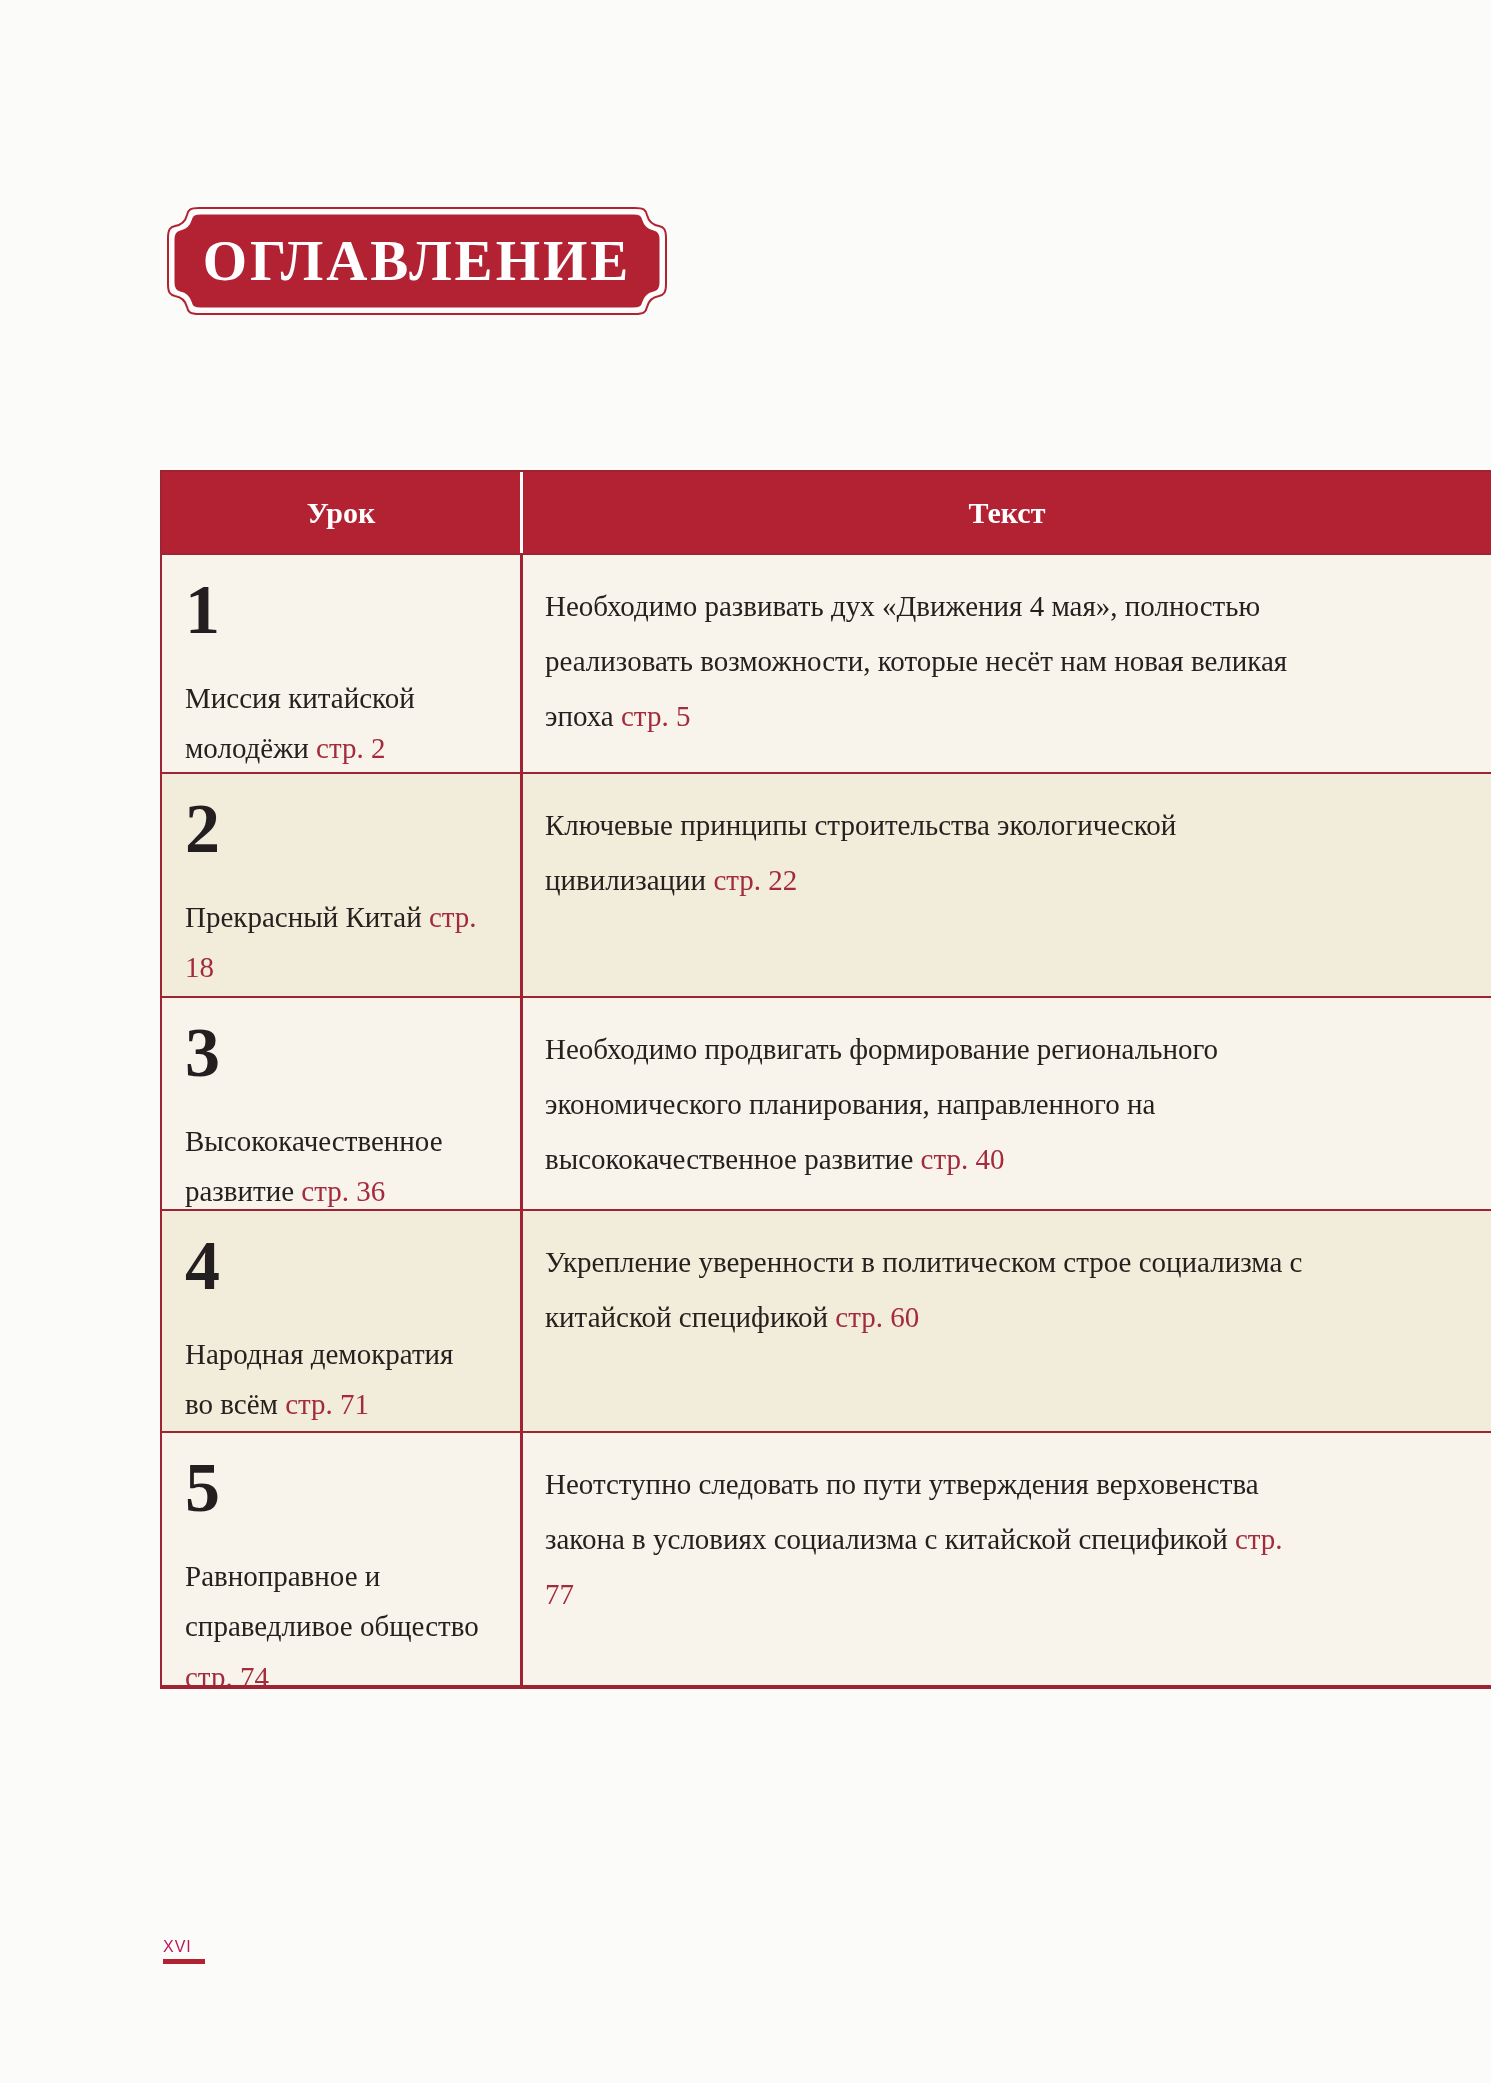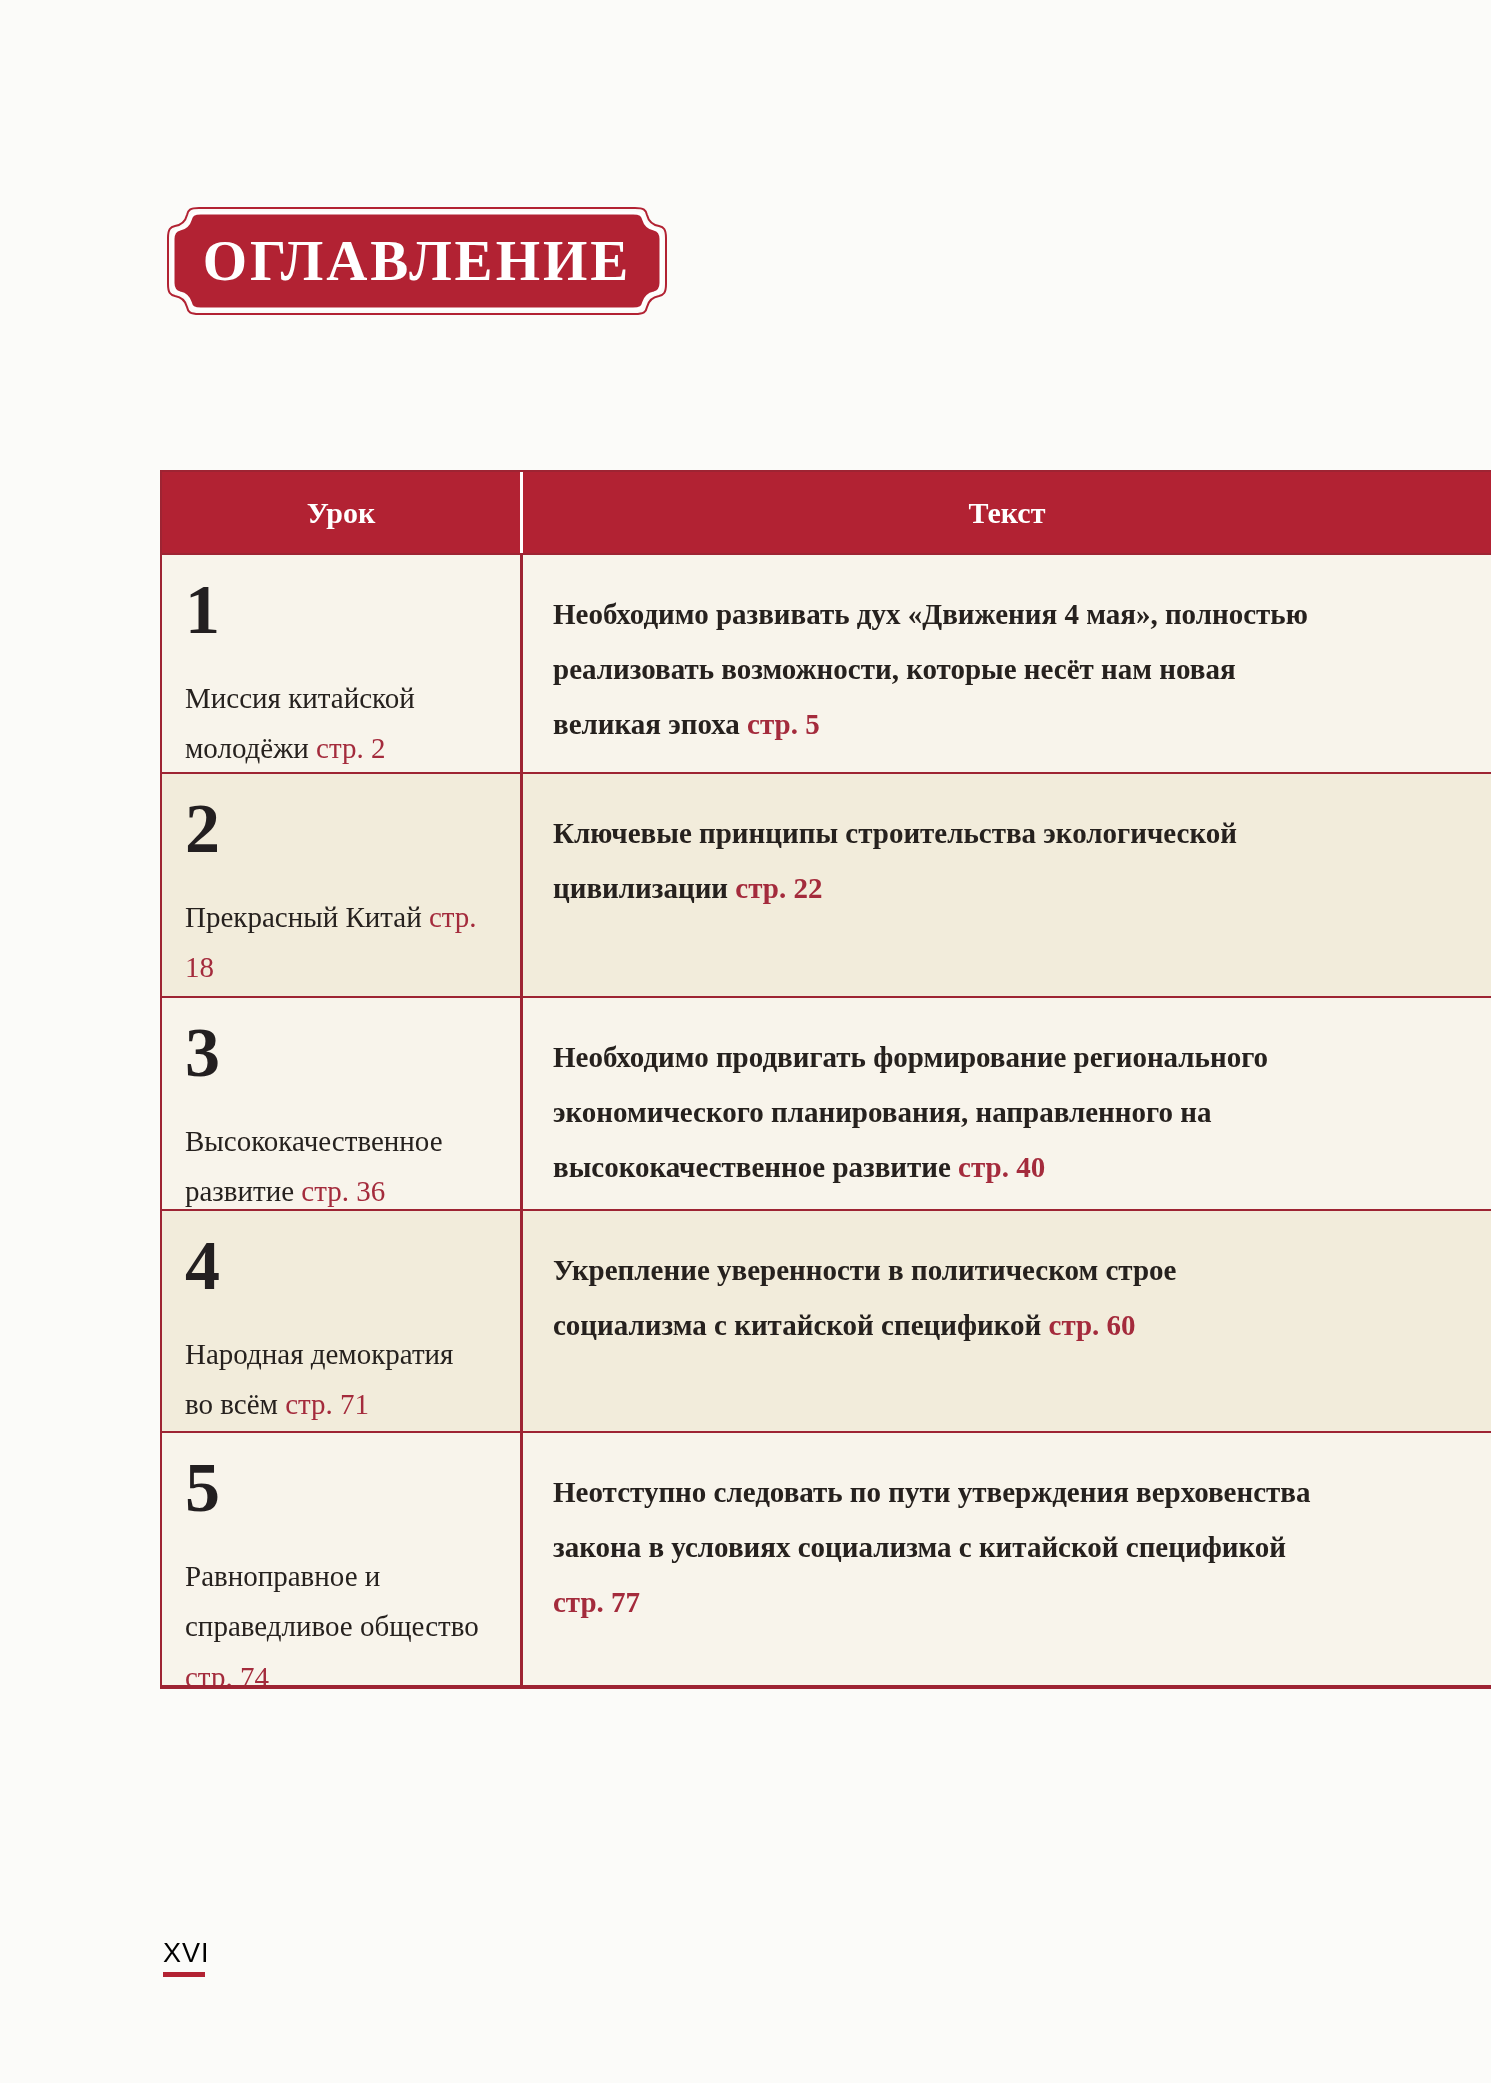--- a/index.html
+++ b/index.html
@@ -62,30 +62,30 @@
   }
   .lesson-number{
     font-size:70px;line-height:1.05;font-weight:700;color:#231f20;
   }
   .lesson-title{
     margin:26px 0 0 0;max-width:305px;
     font-size:29px;line-height:1.75;color:#26211e;
   }
   .cell-text{padding:20px 20px 20px 18px;}
   .desc{
-    margin:12px;max-width:758px;
-    font-size:29px;line-height:1.9;color:#26211e;font-weight:bold;
+    margin:4px;max-width:758px;
+    font-size:29px;line-height:1.9;color:#26211e;
   }
   .pref{color:#a42b3c;}
 
   
   .footer{position:absolute;left:163px;top:1938px;}
   .page-number{
     font-family:"Liberation Sans","DejaVu Sans",sans-serif;
-    font-size:27px;letter-spacing:1px;color:#000000;
+    font-size:16px;letter-spacing:1px;color:#be185d;
   }
   .page-number-underline{width:42px;height:5px;background:#b22233;margin-top:3px;}
 </style>
 </head>
 <body>
 
 <div class="badge">
   <svg viewBox="0 0 500 108" aria-hidden="true">
 
     <path d="M 32 1 H 468 C 477 1 479 3 480 8 C 481.5 14 486 18 492 19 C 496.5 20 499 22 499 31 V 77 C 499 86 496.5 88 492 89 C 486 90 481.5 94 480 100 C 479 105 477 107 468 107 H 32 C 23 107 21 105 20 100 C 18.5 94 14 90 8 89 C 3.5 88 1 86 1 77 V 31 C 1 22 3.5 20 8 19 C 14 18 18.5 14 20 8 C 21 3 23 1 32 1 Z" fill="none" stroke="#b22233" stroke-width="2"></path>

